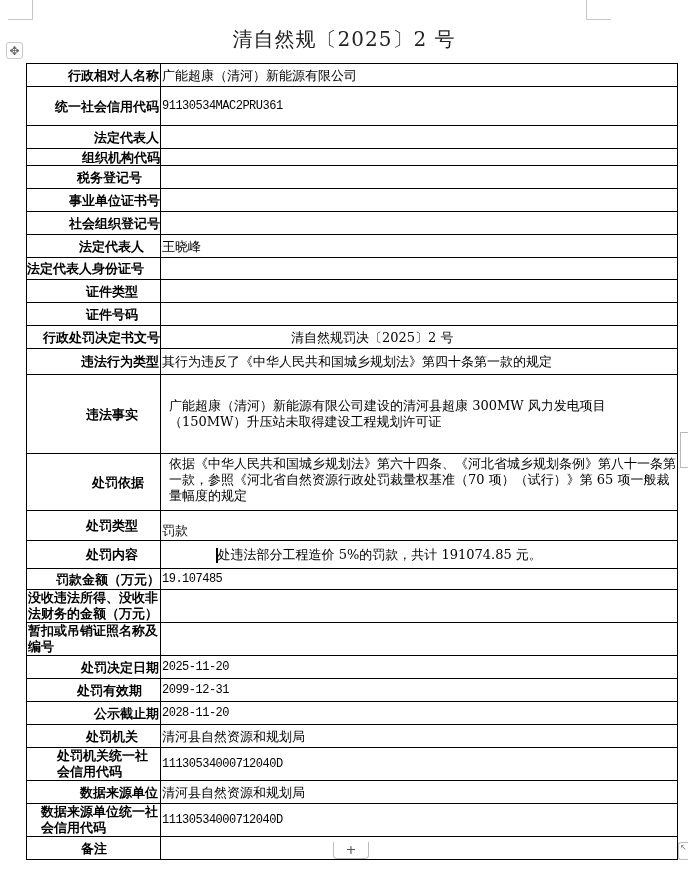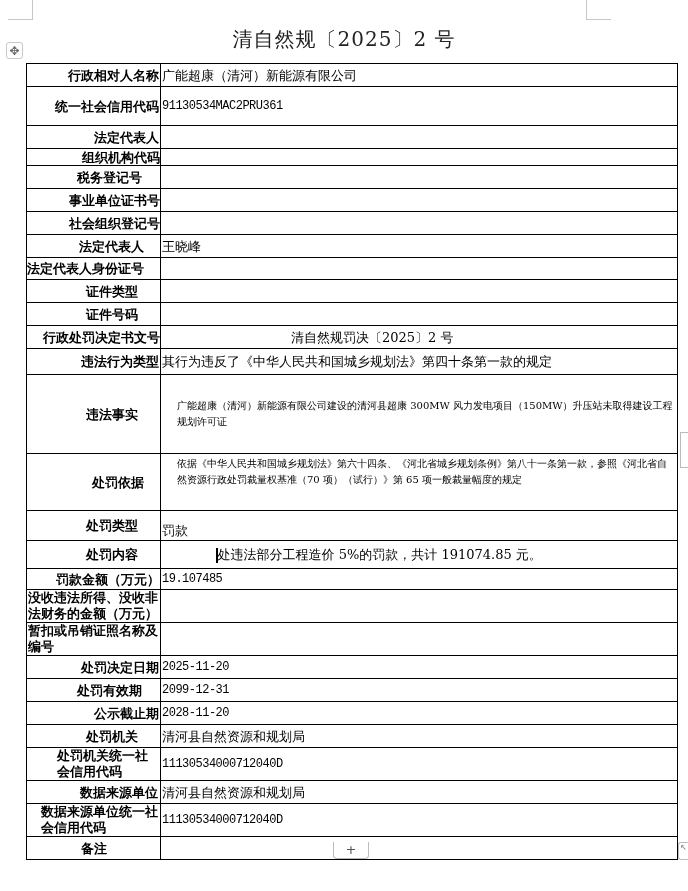--- a/index.html
+++ b/index.html
@@ -27,21 +27,21 @@
       font-size: 13px;
     }
     table.doc td {
       border: 1.5px solid #000; padding: 0 1px; line-height: 15px;
       vertical-align: middle; overflow: hidden;
     }
     td.label { width: 131px; text-align: right; padding-right: 6px; white-space: nowrap; font-weight: bold; }
     td.label.wrap { white-space: normal; text-align: left; padding: 0 0 0 1px; font-size: 13px; line-height: 16px; }
     td.label.center { text-align: center; padding-right: 0; }
     td.value { text-align: left; }
-    td.value.left { text-align: left; padding-left: 16px; font-size: 10px; line-height: 16px; }
+    td.value.left { text-align: left; padding-left: 8px; font-size: 13px; line-height: 16px; }
     td.value.mono { font-family: Liberation Mono, monospace; font-size: 12px; letter-spacing: -0.5px; margin-top: 16px; }
     .cursor { display: inline-block; width: 1.5px; height: 15px; background: #000; vertical-align: middle; margin-right: 0; }
     .add-row-button {
       position: absolute; left: 333px; top: 842px; width: 36px; height: 17px;
       border: 1px solid #bdbdbd; border-top: none; border-radius: 0 0 4px 4px;
       box-sizing: border-box; text-align: center; font-size: 13px; line-height: 15px;
       color: #555; background: #fff; font-family: "DejaVu Sans", sans-serif;
     }
     .resize-handle {
       position: absolute; left: 678px; top: 842px; width: 12px; height: 18px;

